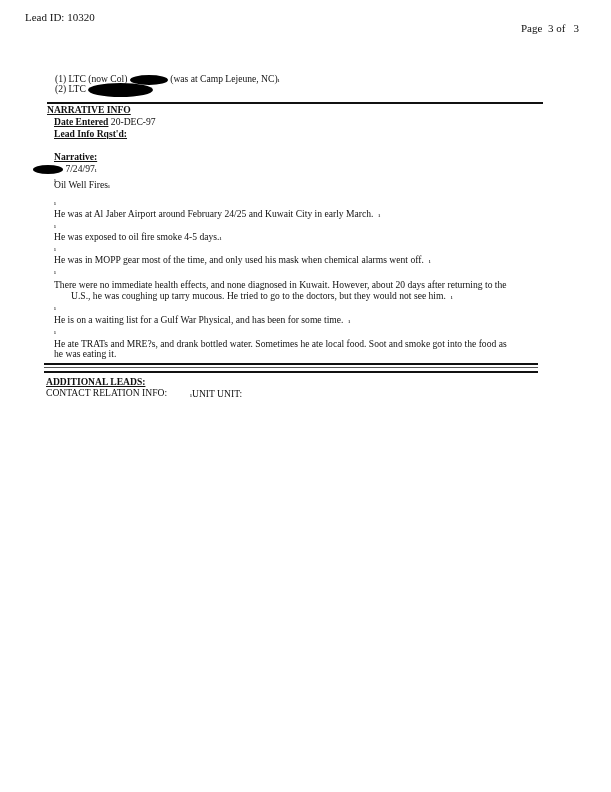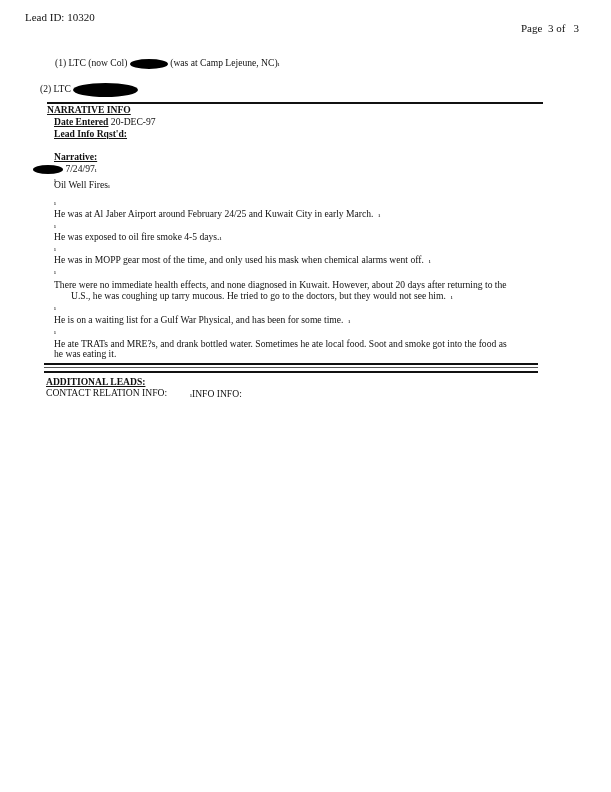--- a/index.html
+++ b/index.html
@@ -32,26 +32,26 @@
     }
   </style>
 </head>
 <body>
 
 <div class="abs hdr-small" style="left:25px; top:11px;">Lead ID: 10320</div>
 <div class="abs hdr-small" style="left:521px; top:22px;">
   <span>Page</span>&nbsp;&nbsp;<span>3</span>&nbsp;<span>of</span>&nbsp;&nbsp;&nbsp;<span>3</span>
 </div>
 
-<div class="abs txt" style="left:55px; top:57px;">
+<div class="abs txt" style="left:55px; top:73px;">
   <span>(1) LTC (now Col)</span>
   <span class="redact" style="width:38px; height:10px;"></span>
   <span>(was at Camp Lejeune, NC)</span><span class="tick">ı</span>
 </div>
-<div class="abs txt" style="left:40px; top:83px;">
+<div class="abs txt" style="left:55px; top:83px;">
   <span>(2) LTC</span>
   <span class="redact" style="width:65px; height:14px;"></span>
 </div>
 
 <div class="rule" style="left:47px; top:102px; width:496px; height:2px;"></div>
 
 <div class="abs txt bold" style="left:47px; top:104px;">NARRATIVE INFO</div>
 <div class="abs txt" style="left:54px; top:116px;">
   <span class="bold">Date Entered</span>
   <span>20-DEC-97</span>
@@ -99,14 +99,14 @@
 <div class="abs txt" style="left:54px; top:338px;text-align:center;">He ate TRATs and MRE?s, and drank bottled water.  Sometimes he ate local food.    Soot and smoke got into the food as</div>
 <div class="abs txt" style="left:54px; top:348px;">he was eating it.</div>
 
 <div class="rule" style="left:44px; top:363px; width:494px; height:2px;"></div>
 <div class="rule" style="left:44px; top:367px; width:494px; height:1px; background:#555;"></div>
 <div class="rule" style="left:44px; top:371px; width:494px; height:2px;"></div>
 
 <div class="abs txt bold" style="left:46px; top:376px;">ADDITIONAL LEADS:</div>
 <div class="abs txt" style="left:46px; top:387px;">CONTACT RELATION INFO:</div>
 <div class="abs txt" style="left:190px; top:388px;">
-  <span class="tick">ı</span><span>INFO INFO:</span>
+  <span class="tick">ı</span><span>UNIT UNIT:</span>
 </div>
 
 </body></html>

